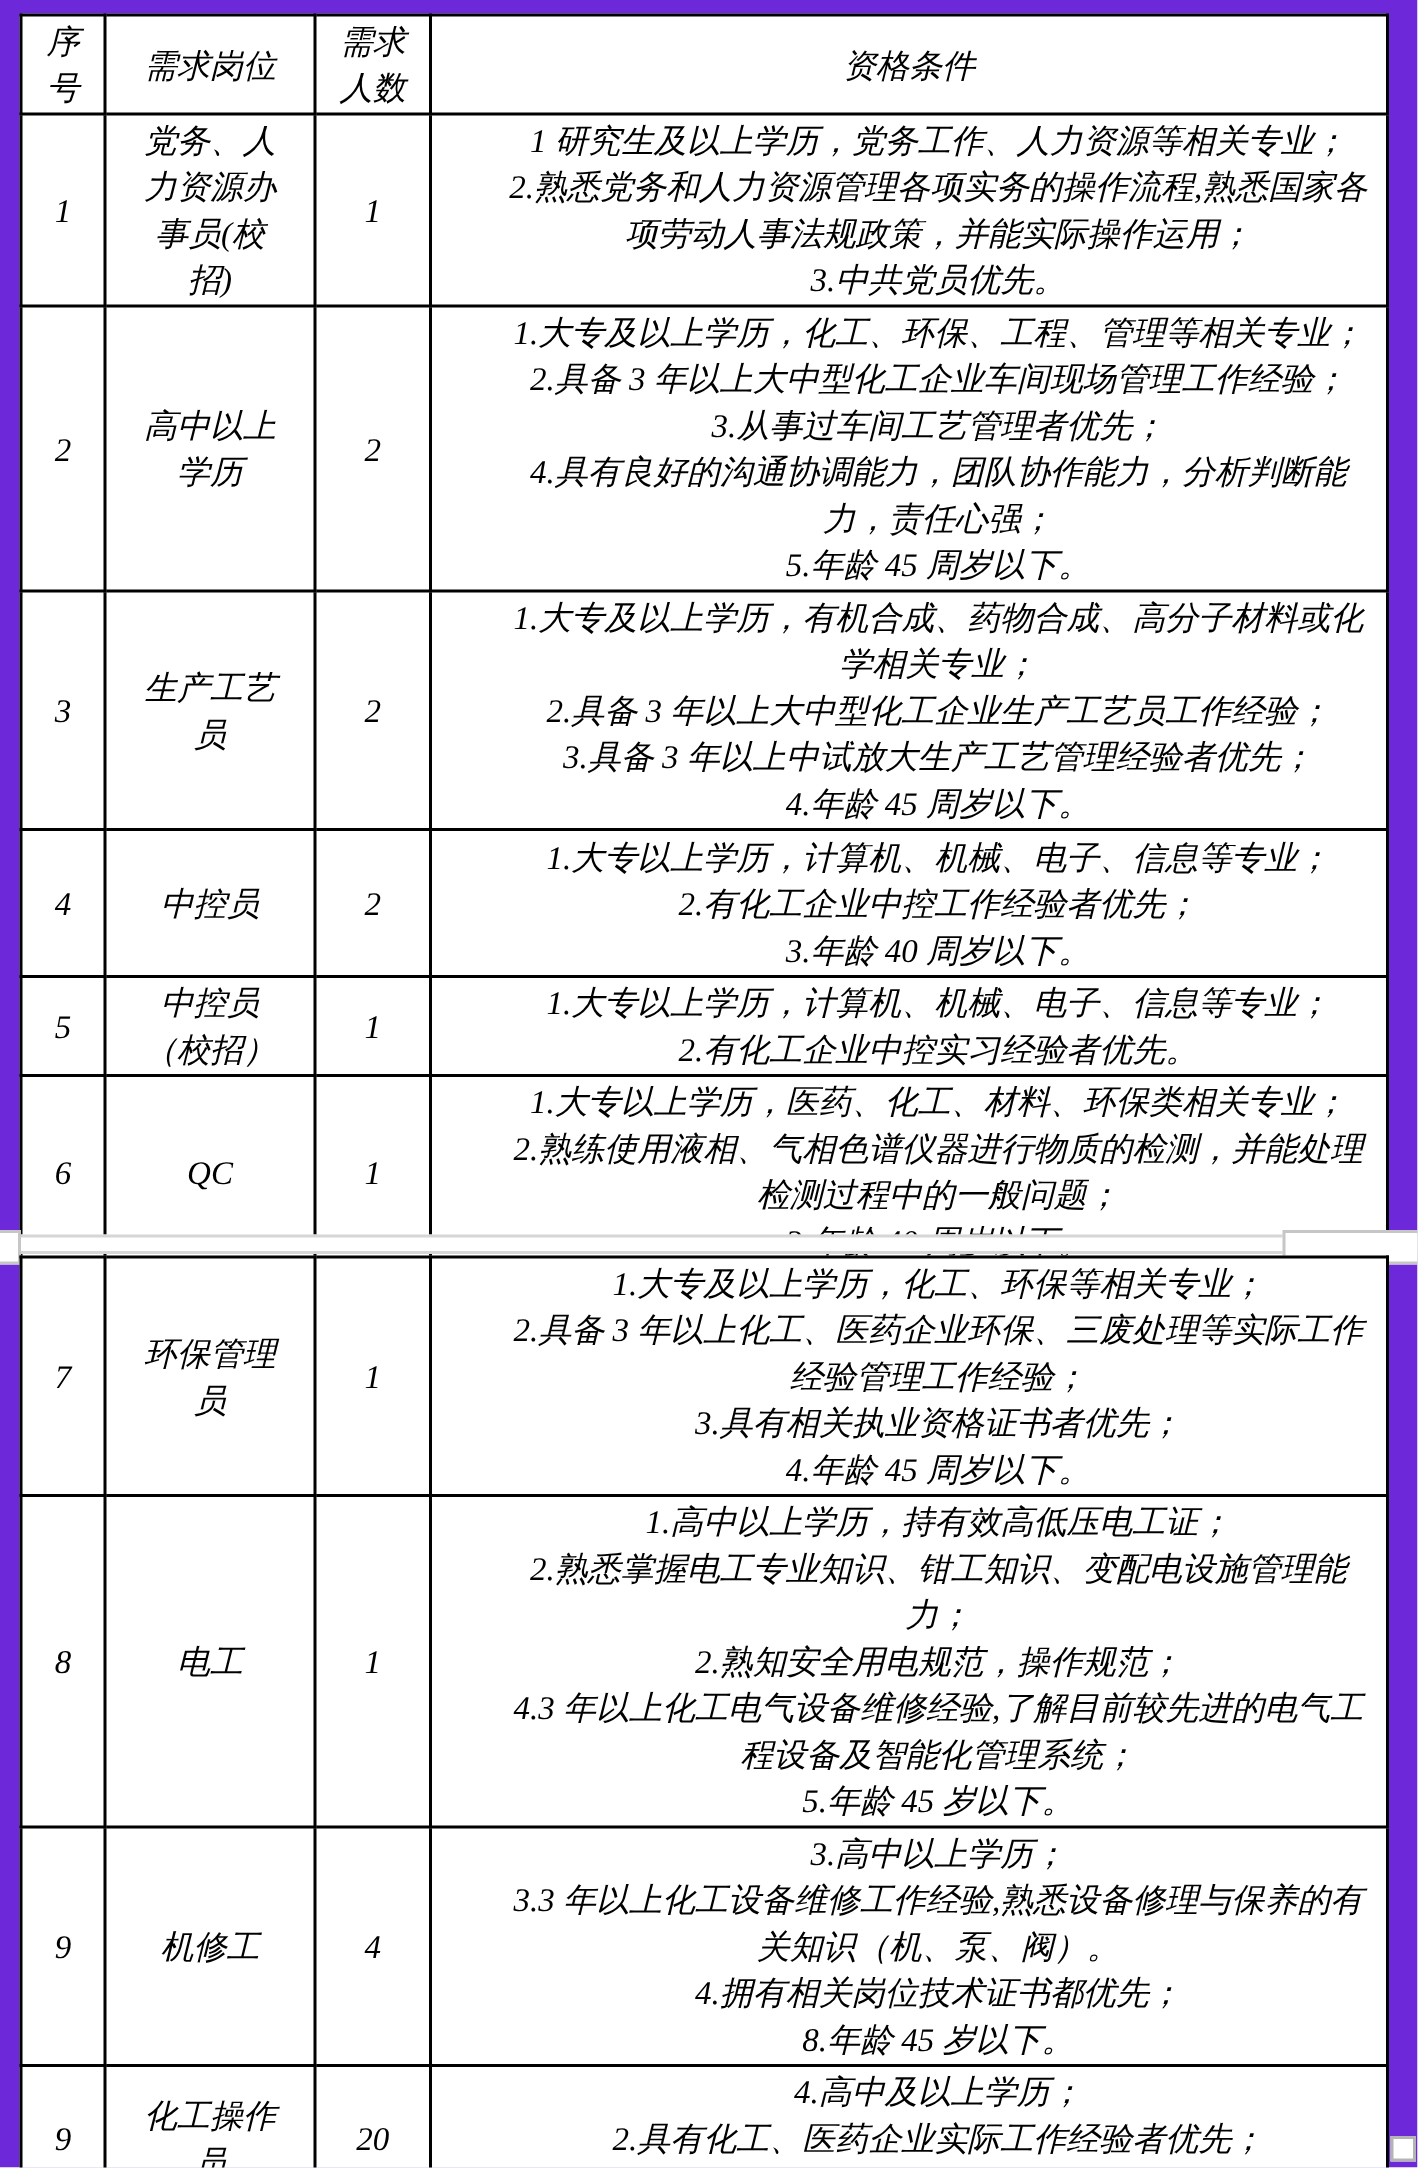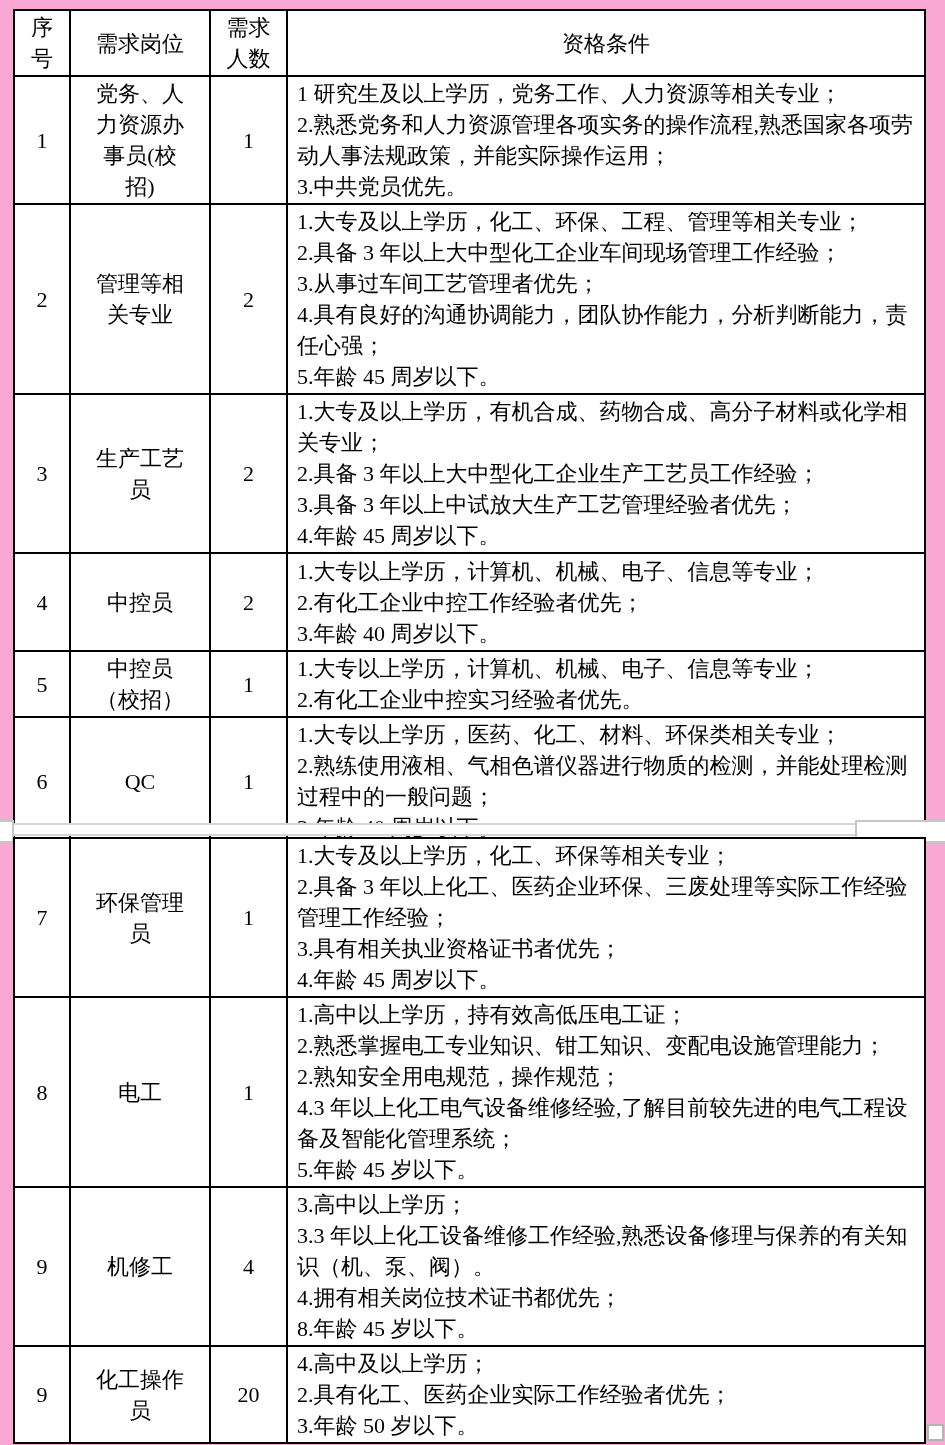--- a/index.html
+++ b/index.html
@@ -4,21 +4,21 @@
 <style>
   html, body {
     margin: 0; padding: 0;
     background: #ffffff;
     width: 945px; height: 1445px;
     font-family: "Liberation Serif", "DejaVu Serif", serif;
     color: #000000;
     position: relative;
     overflow: hidden;
   }
-  .doc { position: absolute; inset: 0; background: #f9a8d4; }
+  .doc { position: absolute; inset: 0; background: #6d28d9; font-style: italic; }
 
   table.jobs {
     position: absolute;
     left: 13px;
     border-collapse: collapse;
     table-layout: fixed;
     width: 911px;
     background: #ffffff;
   }
   table.jobs.t1 { top: 9px; }
@@ -39,21 +39,21 @@
 
   th.hd { text-align: center; line-height: 28px; }
   th.hd .wrapblock { display: inline-block; vertical-align: middle; }
   th.hd .w-no  { width: 26px; }   
   th.hd .w-cnt { width: 48px; }   
 
   td.no-cell, td.cnt-cell { text-align: center; }
   td.pos-cell { text-align: center; padding: 0 5px; }
   td.pos-cell .pos-text { display: inline-block; max-width: 101px; text-align: center; }
   td.cond-cell { padding: 1px 6px 1px 9px; vertical-align: middle; }
-  .cond-line { text-align: left; }
+  .cond-line { text-align: center; margin-left: 36px; }
 
   
   .page-break {
     position: absolute;
     left: 0; top: 823px;
     width: 945px; height: 9px;
     background: #ffffff;
     border-top: 2px solid #d6d6d6;
     border-bottom: 2px solid #d6d6d6;
   }
@@ -102,21 +102,21 @@
       <td class="cnt-cell">1</td>
       <td class="cond-cell">
         <div class="cond-line">1 研究生及以上学历，党务工作、人力资源等相关专业；</div>
         <div class="cond-line">2.熟悉党务和人力资源管理各项实务的操作流程,熟悉国家各项劳动人事法规政策，并能实际操作运用；</div>
         <div class="cond-line">3.中共党员优先。</div>
       </td>
     </tr>
 
     <tr style="height:188px;">
       <td class="no-cell">2</td>
-      <td class="pos-cell"><span class="pos-text">管理等相关专业</span></td>
+      <td class="pos-cell"><span class="pos-text">高中以上学历</span></td>
       <td class="cnt-cell">2</td>
       <td class="cond-cell">
         <div class="cond-line">1.大专及以上学历，化工、环保、工程、管理等相关专业；</div>
         <div class="cond-line">2.具备 3 年以上大中型化工企业车间现场管理工作经验；</div>
         <div class="cond-line">3.从事过车间工艺管理者优先；</div>
         <div class="cond-line">4.具有良好的沟通协调能力，团队协作能力，分析判断能力，责任心强；</div>
         <div class="cond-line">5.年龄 45 周岁以下。</div>
       </td>
     </tr>
 

